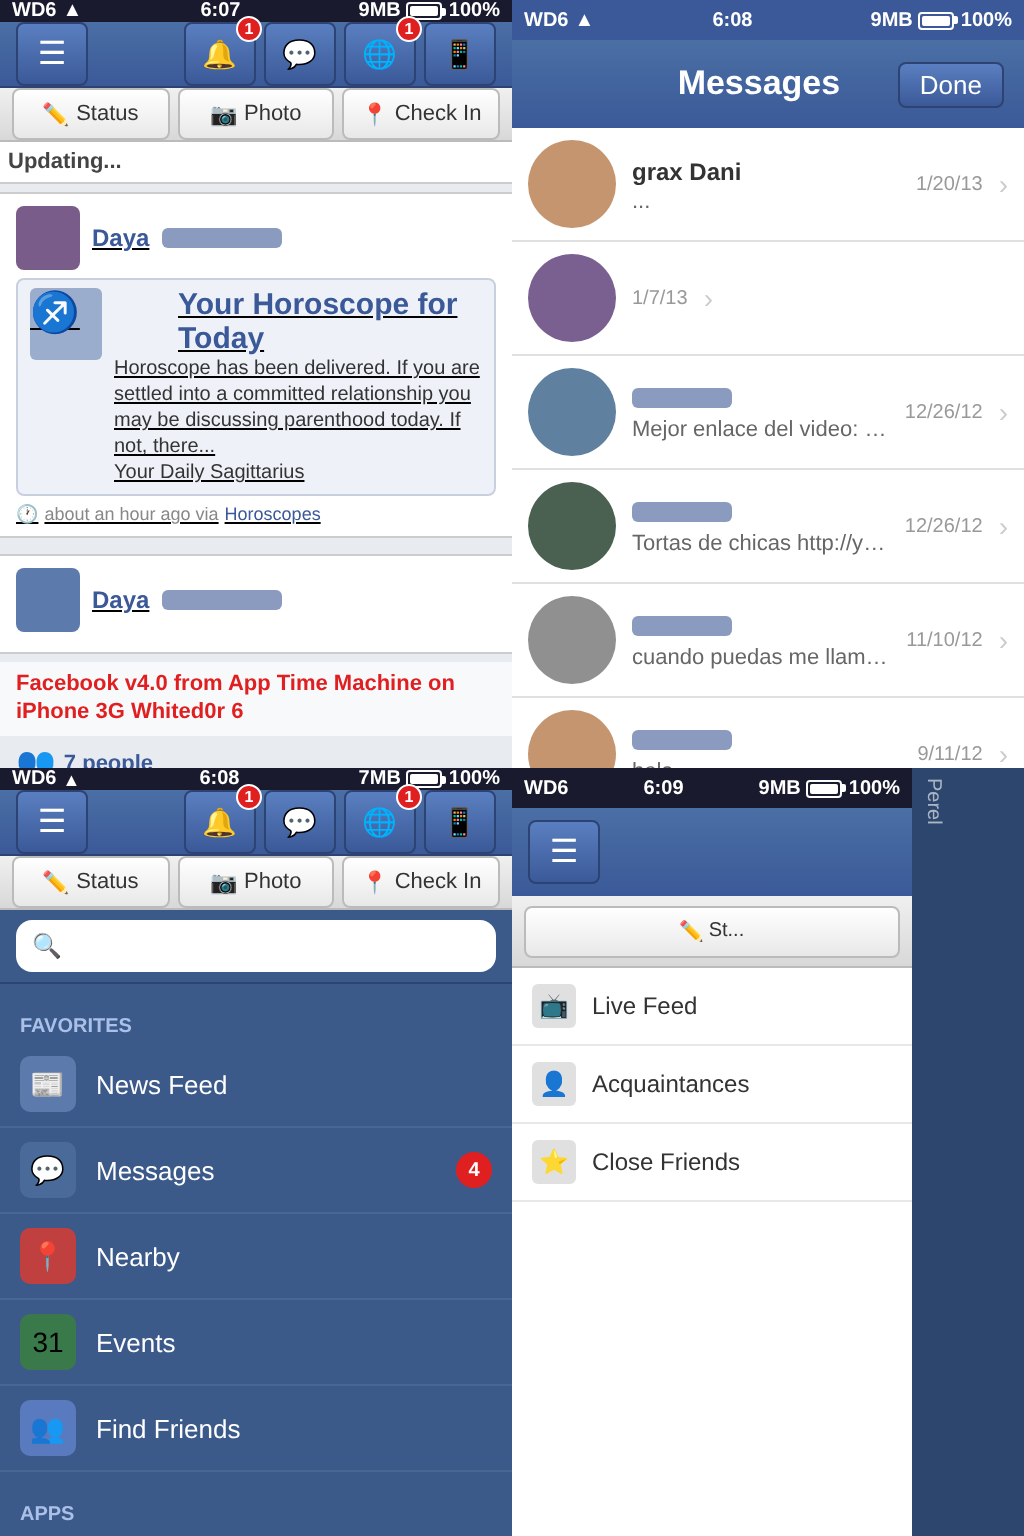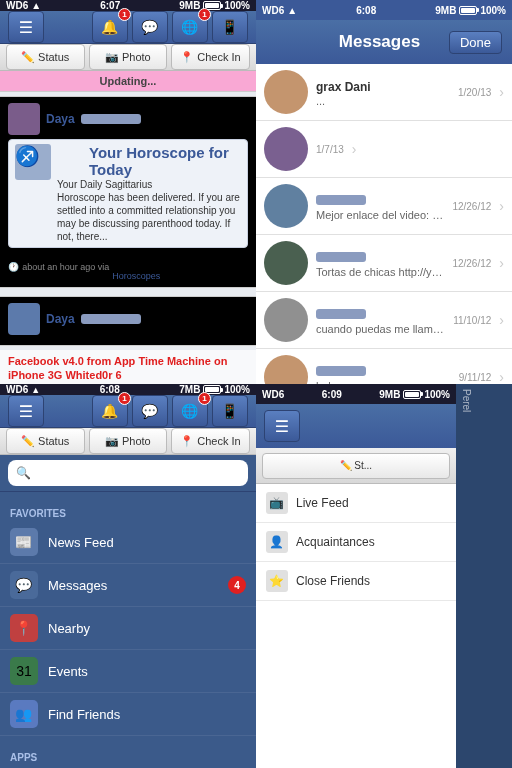--- a/index.html
+++ b/index.html
@@ -86,35 +86,36 @@
     }
     .action-btn {
       flex: 1; height: 26px;
       background: linear-gradient(to bottom, #fff, #e8e8e8);
       border: 1px solid #bbb; border-radius: 4px;
       display: flex; align-items: center; justify-content: center;
       font-size: 11px; color: #333; cursor: pointer; gap: 3px;
     }
 
     .updating-bar {
-      background: #f9a8d4;
-      text-align: center;
+      background: #ffffff;
+      text-align: left;
       padding: 4px;
       font-size: 10px;
       color: #666;
       border-bottom: 1px solid #ccc;
     }
     .updating-bar .updating-title { font-weight: bold; font-size: 11px; color: #444; }
 
     .post-card {
-      background: #000000;
+      background: #ffffff;
       margin: 4px 0;
       padding: 6px 8px;
       border-top: 1px solid #ccc;
       border-bottom: 1px solid #ccc;
+      text-decoration: underline;
     }
 
     .post-header { display: flex; align-items: center; gap: 6px; margin-bottom: 4px; }
     .avatar { width: 32px; height: 32px; border-radius: 4px; background: #8a9bbf; flex-shrink: 0; }
     .avatar.purple { background: #7a5c8a; }
     .avatar.blue2 { background: #5c7aab; }
     .post-name { font-size: 12px; font-weight: bold; color: #3b5998; }
 
     .horoscope-box {
       background: #eef2f8;
@@ -122,21 +123,21 @@
       border-radius: 4px;
       padding: 4px 6px;
       margin: 4px 0;
       display: flex; gap: 6px; align-items: flex-start;
     }
     .horoscope-img { width: 36px; height: 36px; background: #9aadcc; border-radius: 3px; flex-shrink: 0; }
     .horoscope-text { font-size: 10px; color: #333; line-height: 1.3; }
     .horoscope-title { font-weight: bold; font-size: 15px; color: #3b5998; margin-left: 32px; }
 
     .post-footer { font-size: 9px; color: #888; margin-top: 3px; display: flex; align-items: center; gap: 3px; }
-    .post-footer .via { color: #3b5998; margin-top: 19px; }
+    .post-footer .via { color: #3b5998; }
 
     .people-bar {
       background: #e8ebf0;
       padding: 4px 8px;
       display: flex; align-items: center; gap: 4px;
     }
     .people-text { font-size: 11px; color: #3b5998; font-weight: bold; }
 
     .watermark {
       color: #e02020; font-weight: bold; font-size: 11px;
@@ -325,22 +326,22 @@
         <div class="avatar purple"></div>
         <span class="post-name">Daya</span>
         <span style="display:inline-block;width:60px;height:10px;background:#8a9bbf;border-radius:3px;"></span>
       </div>
       <div class="horoscope-box">
         <div class="horoscope-img">
           <span style="font-size:20px;">♐</span>
         </div>
         <div>
           <div class="horoscope-title">Your Horoscope for Today</div>
+          <div class="horoscope-text">Horoscope has been delivered. If you are settled into a committed relationship you may be discussing parenthood today. If not, there...</div>
           <div class="horoscope-text">Your Daily Sagittarius</div>
-          <div class="horoscope-text">Horoscope has been delivered. If you are settled into a committed relationship you may be discussing parenthood today. If not, there...</div>
         </div>
       </div>
       <div class="post-footer">
         <span>🕐</span>
         <span>about an hour ago via</span>
         <span class="via">Horoscopes</span>
       </div>
     </div>
 
     <div class="post-card">

